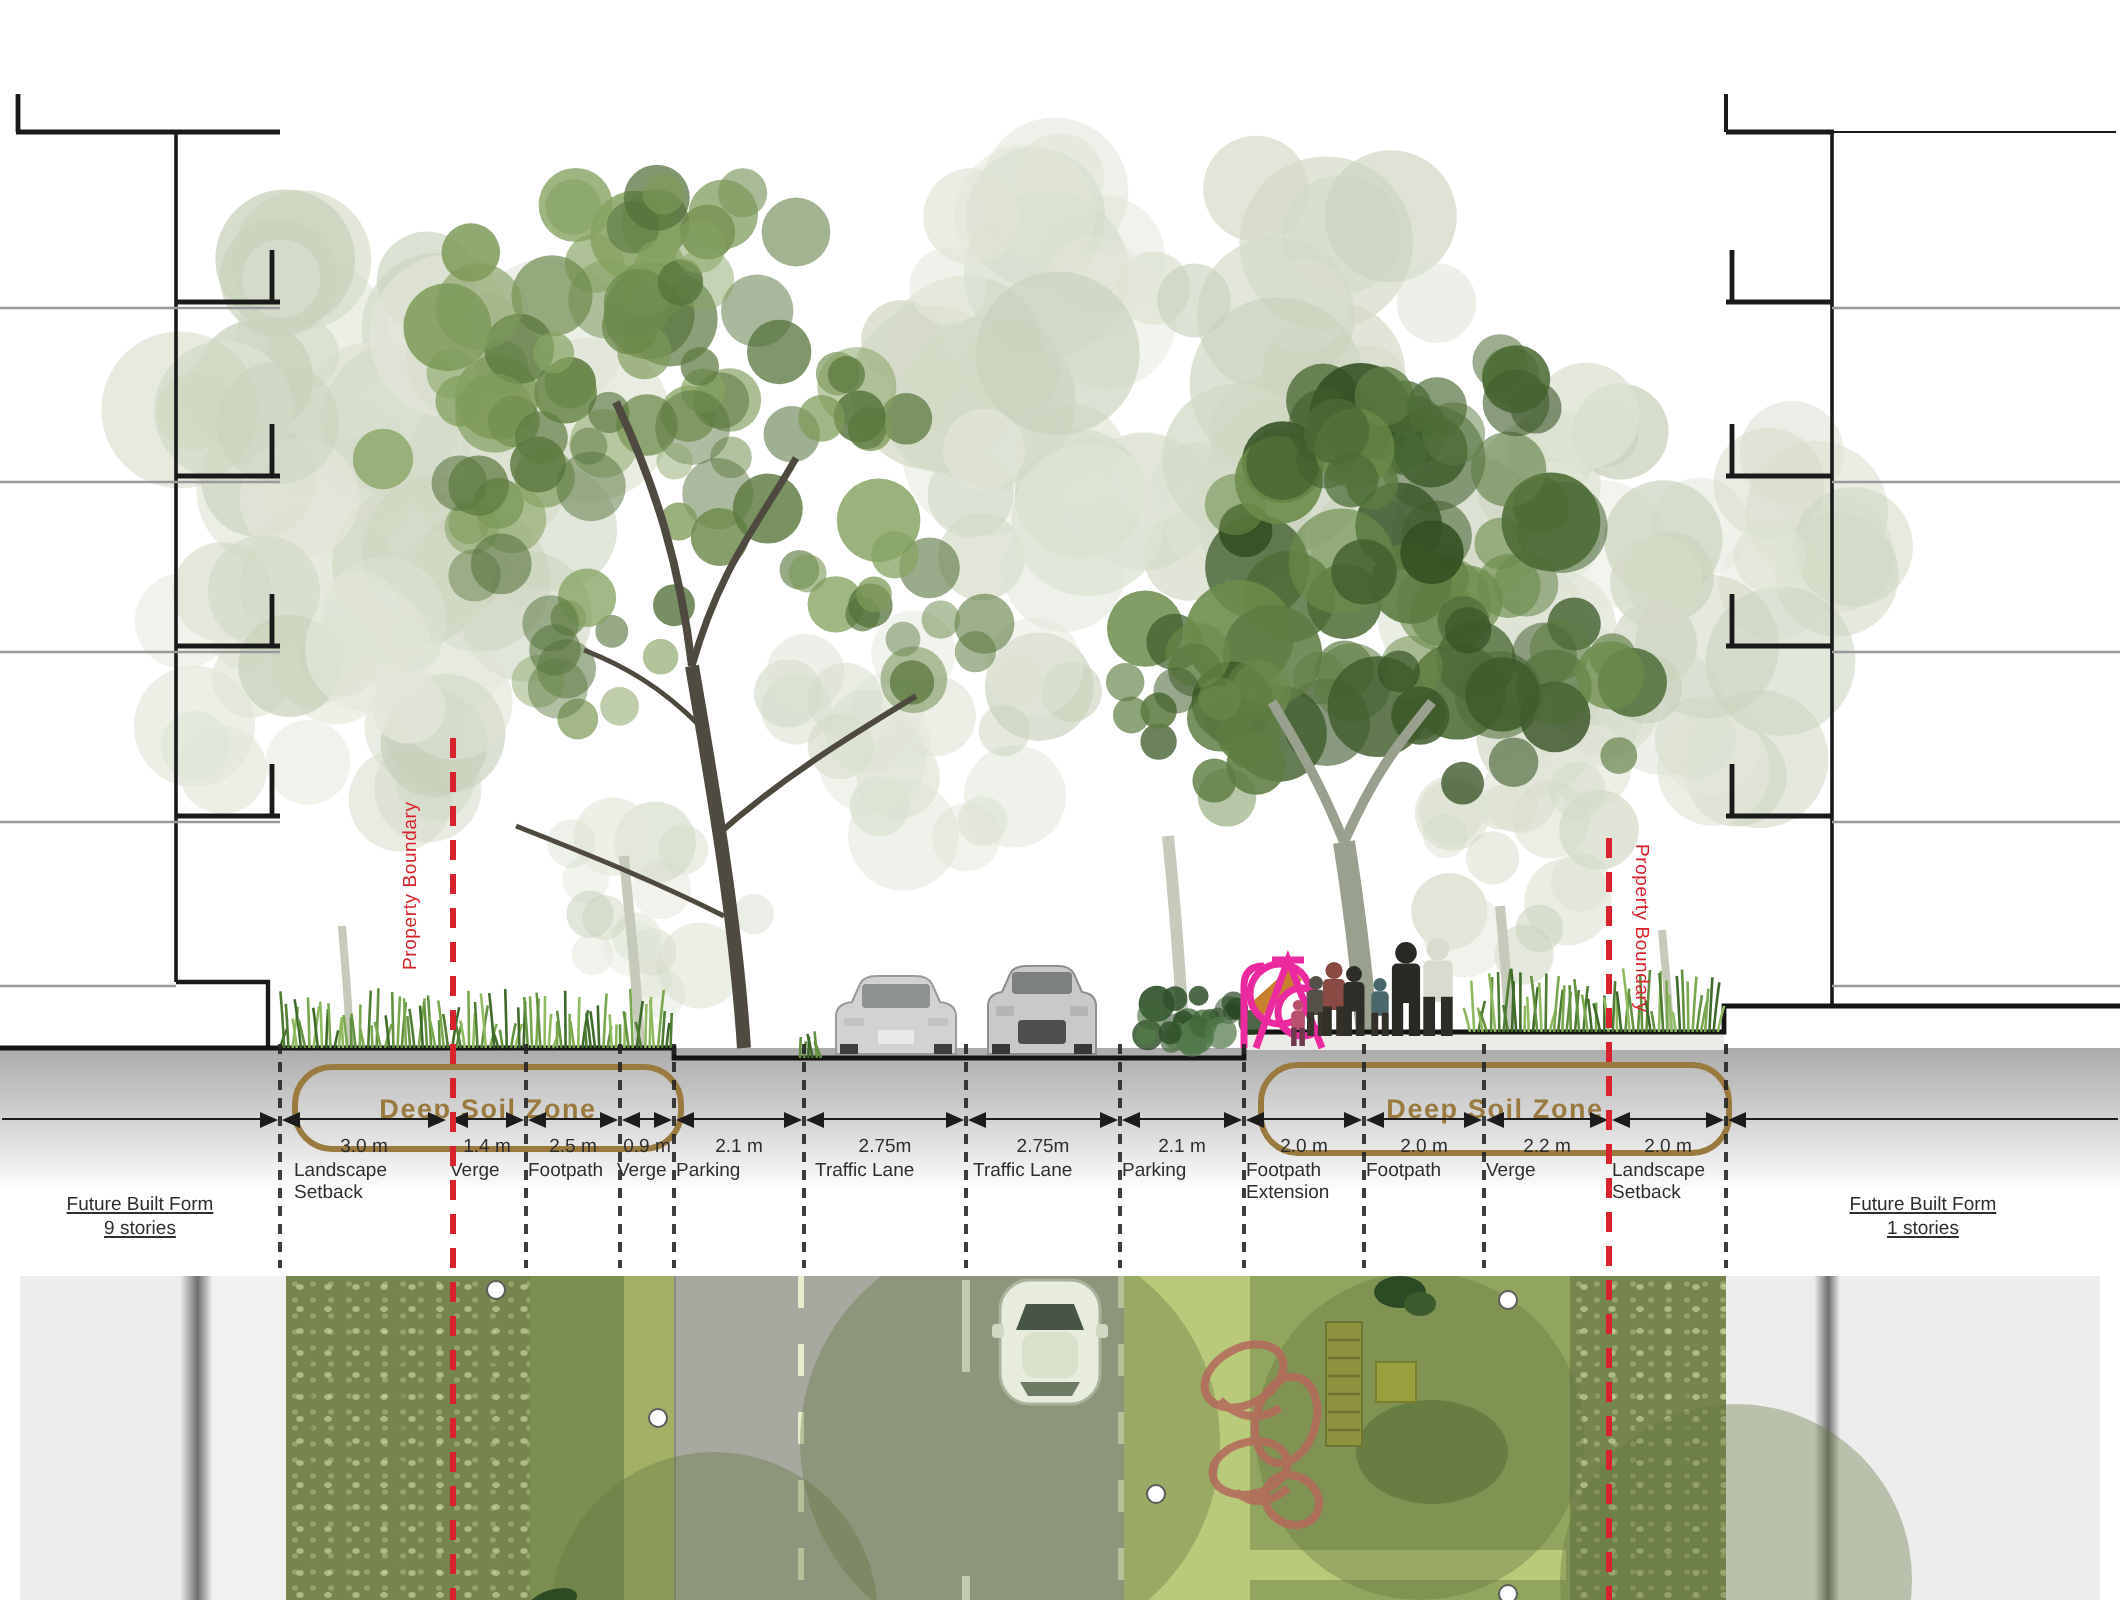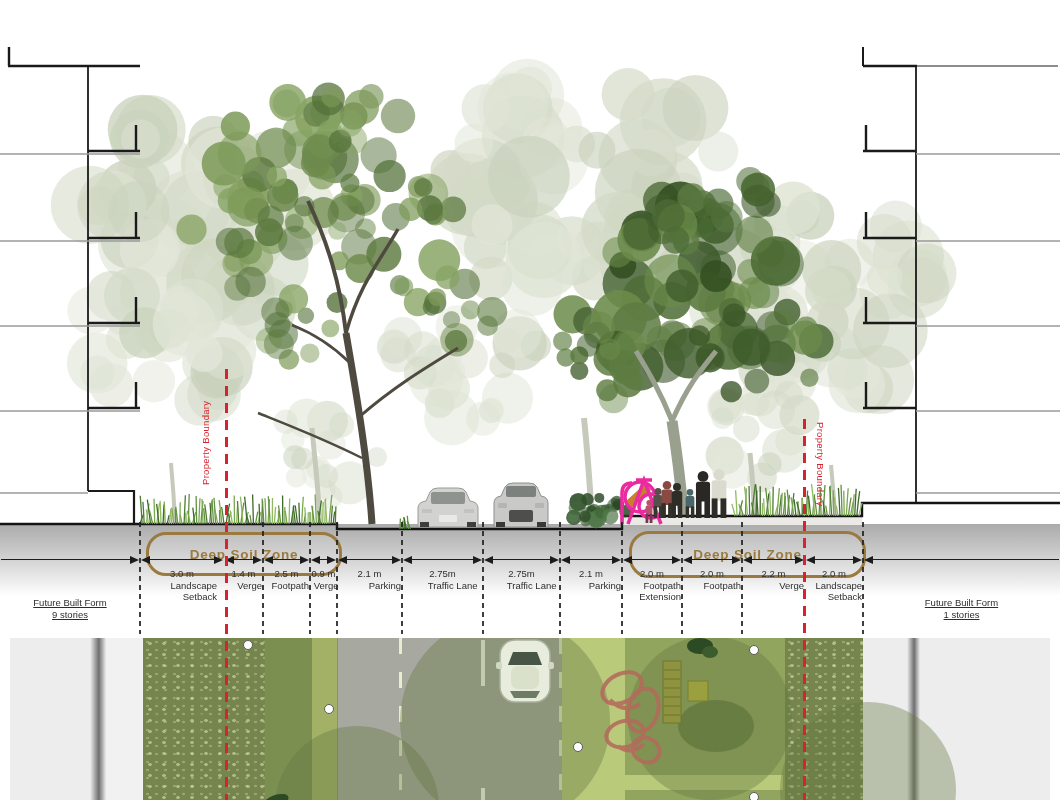--- a/index.html
+++ b/index.html
@@ -30,21 +30,21 @@
   .seg{position:absolute;top:522px;height:10px;z-index:13;}
   .seg .dline{position:absolute;left:7px;right:7px;top:4px;border-top:1.6px solid #1c1c1c;}
   .seg .dline.full-l{left:0;}       .seg .dline.full-r{right:0;}
   .seg .ah{position:absolute;top:1px;width:0;height:0;border-top:4px solid rgba(0,0,0,0);
            border-bottom:4px solid rgba(0,0,0,0);}
   .seg .ah.l{left:0;border-right:9px solid #1c1c1c;}
   .seg .ah.r{right:0;border-left:9px solid #1c1c1c;}
   .dval{position:absolute;top:13px;left:50%;transform:translateX(-50%);font-size:9.5px;
         color:#2e2e2e;white-space:nowrap;}
   .dlab{position:absolute;top:25px;left:50%;transform:translateX(-50%);font-size:9.5px;
-        line-height:11px;color:#2e2e2e;text-align:right;}
+        line-height:11px;color:#2e2e2e;text-align:left;}
   .flank{position:absolute;top:564px;font-size:9.5px;line-height:12px;color:#2e2e2e;
          text-align:center;z-index:13;text-decoration:underline;}
   #flank-left{left:0;width:140px;}
   #flank-right{left:863px;width:197px;}
   
   #plan{position:absolute;left:10px;top:605px;width:1040px;height:170px;overflow:hidden;z-index:5;}
   .zone{position:absolute;top:0;height:170px;}
   .z-roof{background:#ededed;}
   .z-shadow{background:linear-gradient(90deg,#efefef 0%,#6e6e6e 55%,#ededed 100%);}
   .z-path{background:#f1f1f1;}

